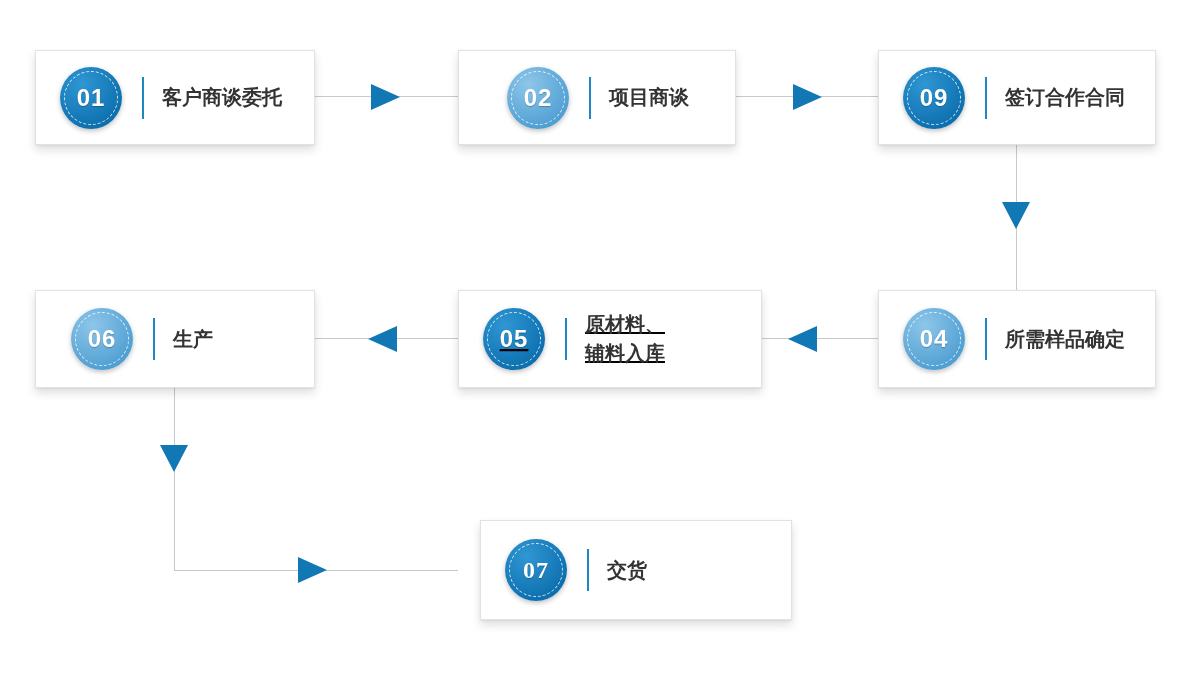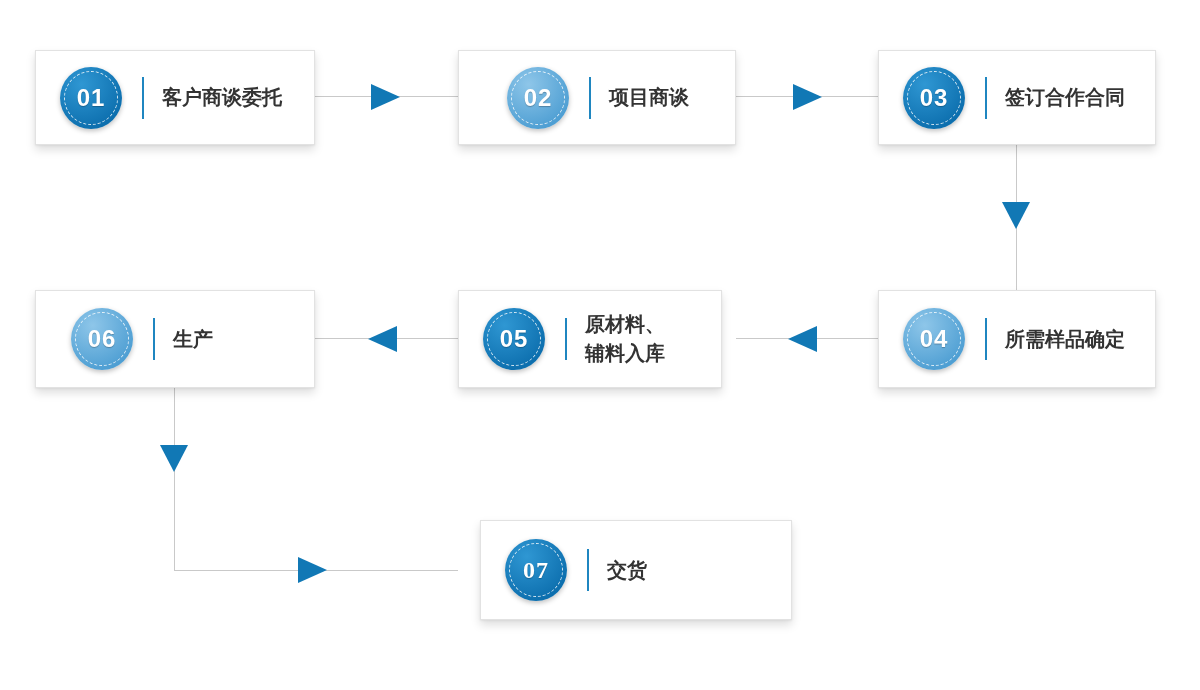--- a/index.html
+++ b/index.html
@@ -138,36 +138,36 @@
       <span class="ring"></span>
       <span class="num">02</span>
     </div>
     <div class="divider"></div>
     <div class="label">项目商谈</div>
   </div>
 
   <div class="step" style="left:878px; top:50px; width:278px; height:95px;">
     <div class="circle dark">
       <span class="ring"></span>
-      <span class="num">03</span>
+      <span class="num">09</span>
     </div>
     <div class="divider"></div>
     <div class="label">签订合作合同</div>
   </div>
 
   <div class="step" style="left:878px; top:290px; width:278px; height:98px;">
     <div class="circle light">
       <span class="ring"></span>
       <span class="num">04</span>
     </div>
     <div class="divider"></div>
     <div class="label">所需样品确定</div>
   </div>
 
-  <div class="step" style="left:458px; top:290px; width:264px; height:98px;">
+  <div class="step" style="left:458px; top:290px; width:304px; height:98px;text-decoration:underline;">
     <div class="circle dark">
       <span class="ring"></span>
       <span class="num">05</span>
     </div>
     <div class="divider"></div>
     <div class="label">原材料、
 辅料入库</div>
   </div>
 
   <div class="step" style="left:35px; top:290px; width:280px; height:98px;padding-left:35px;">

